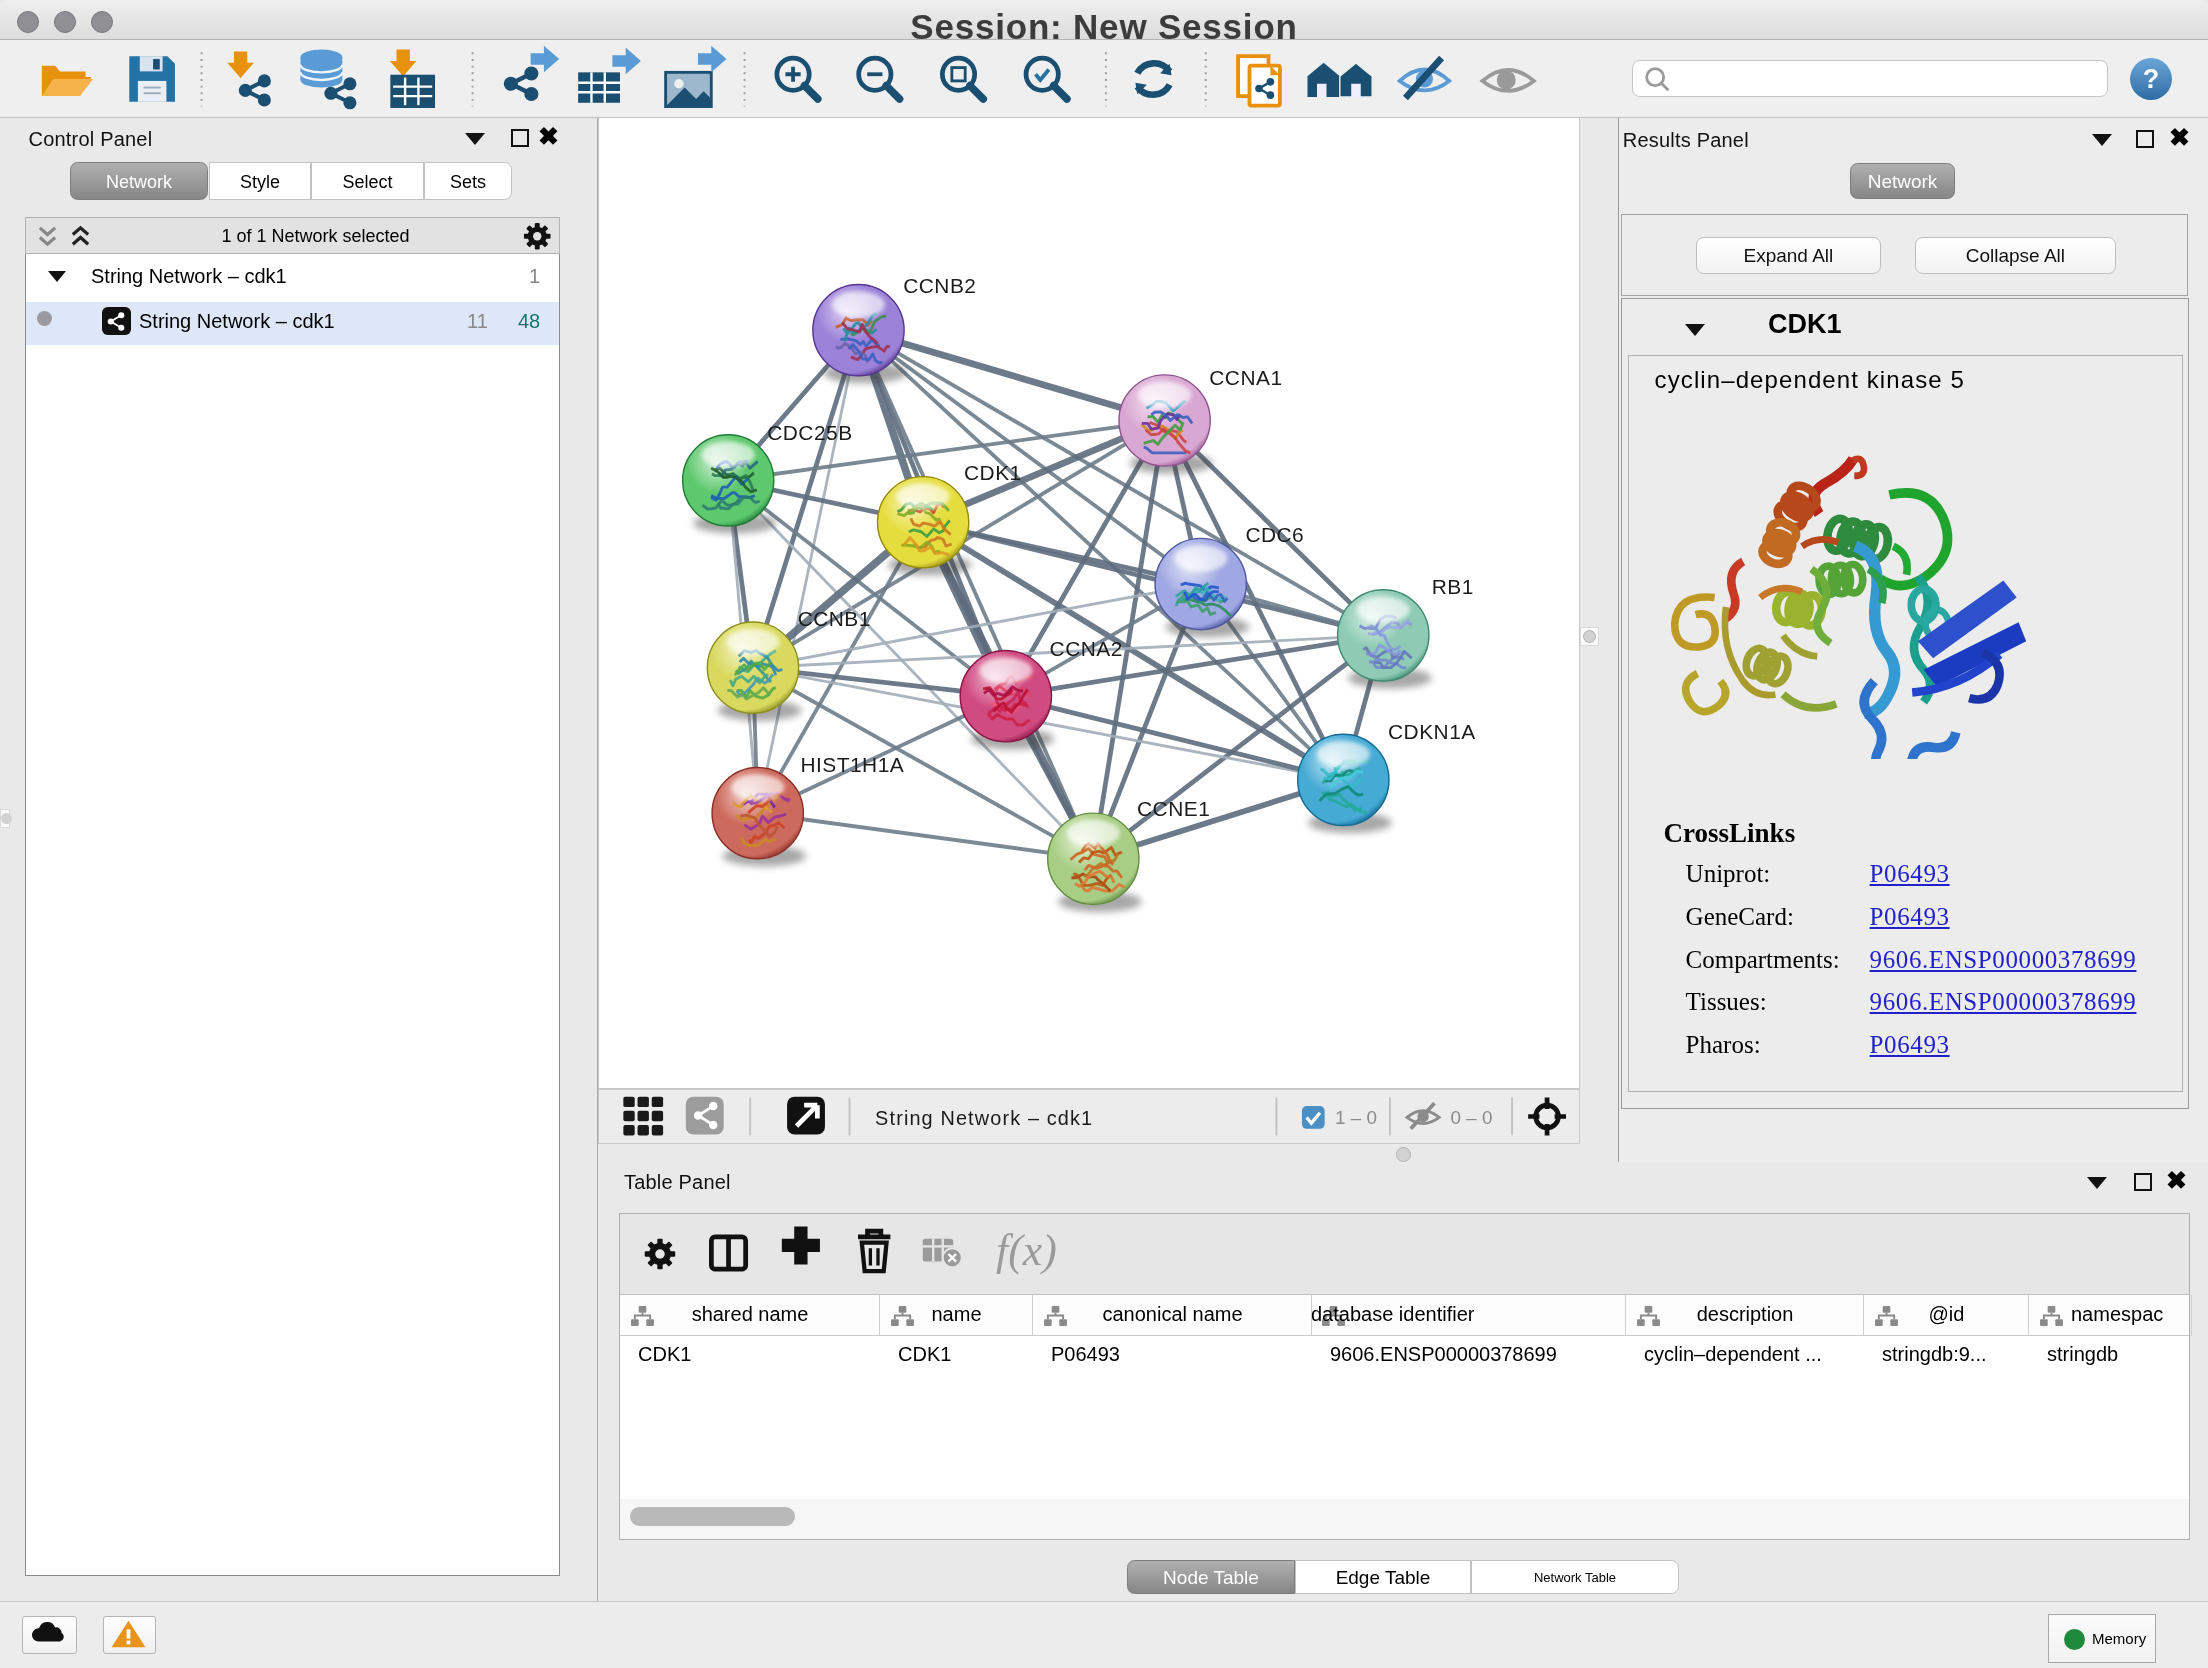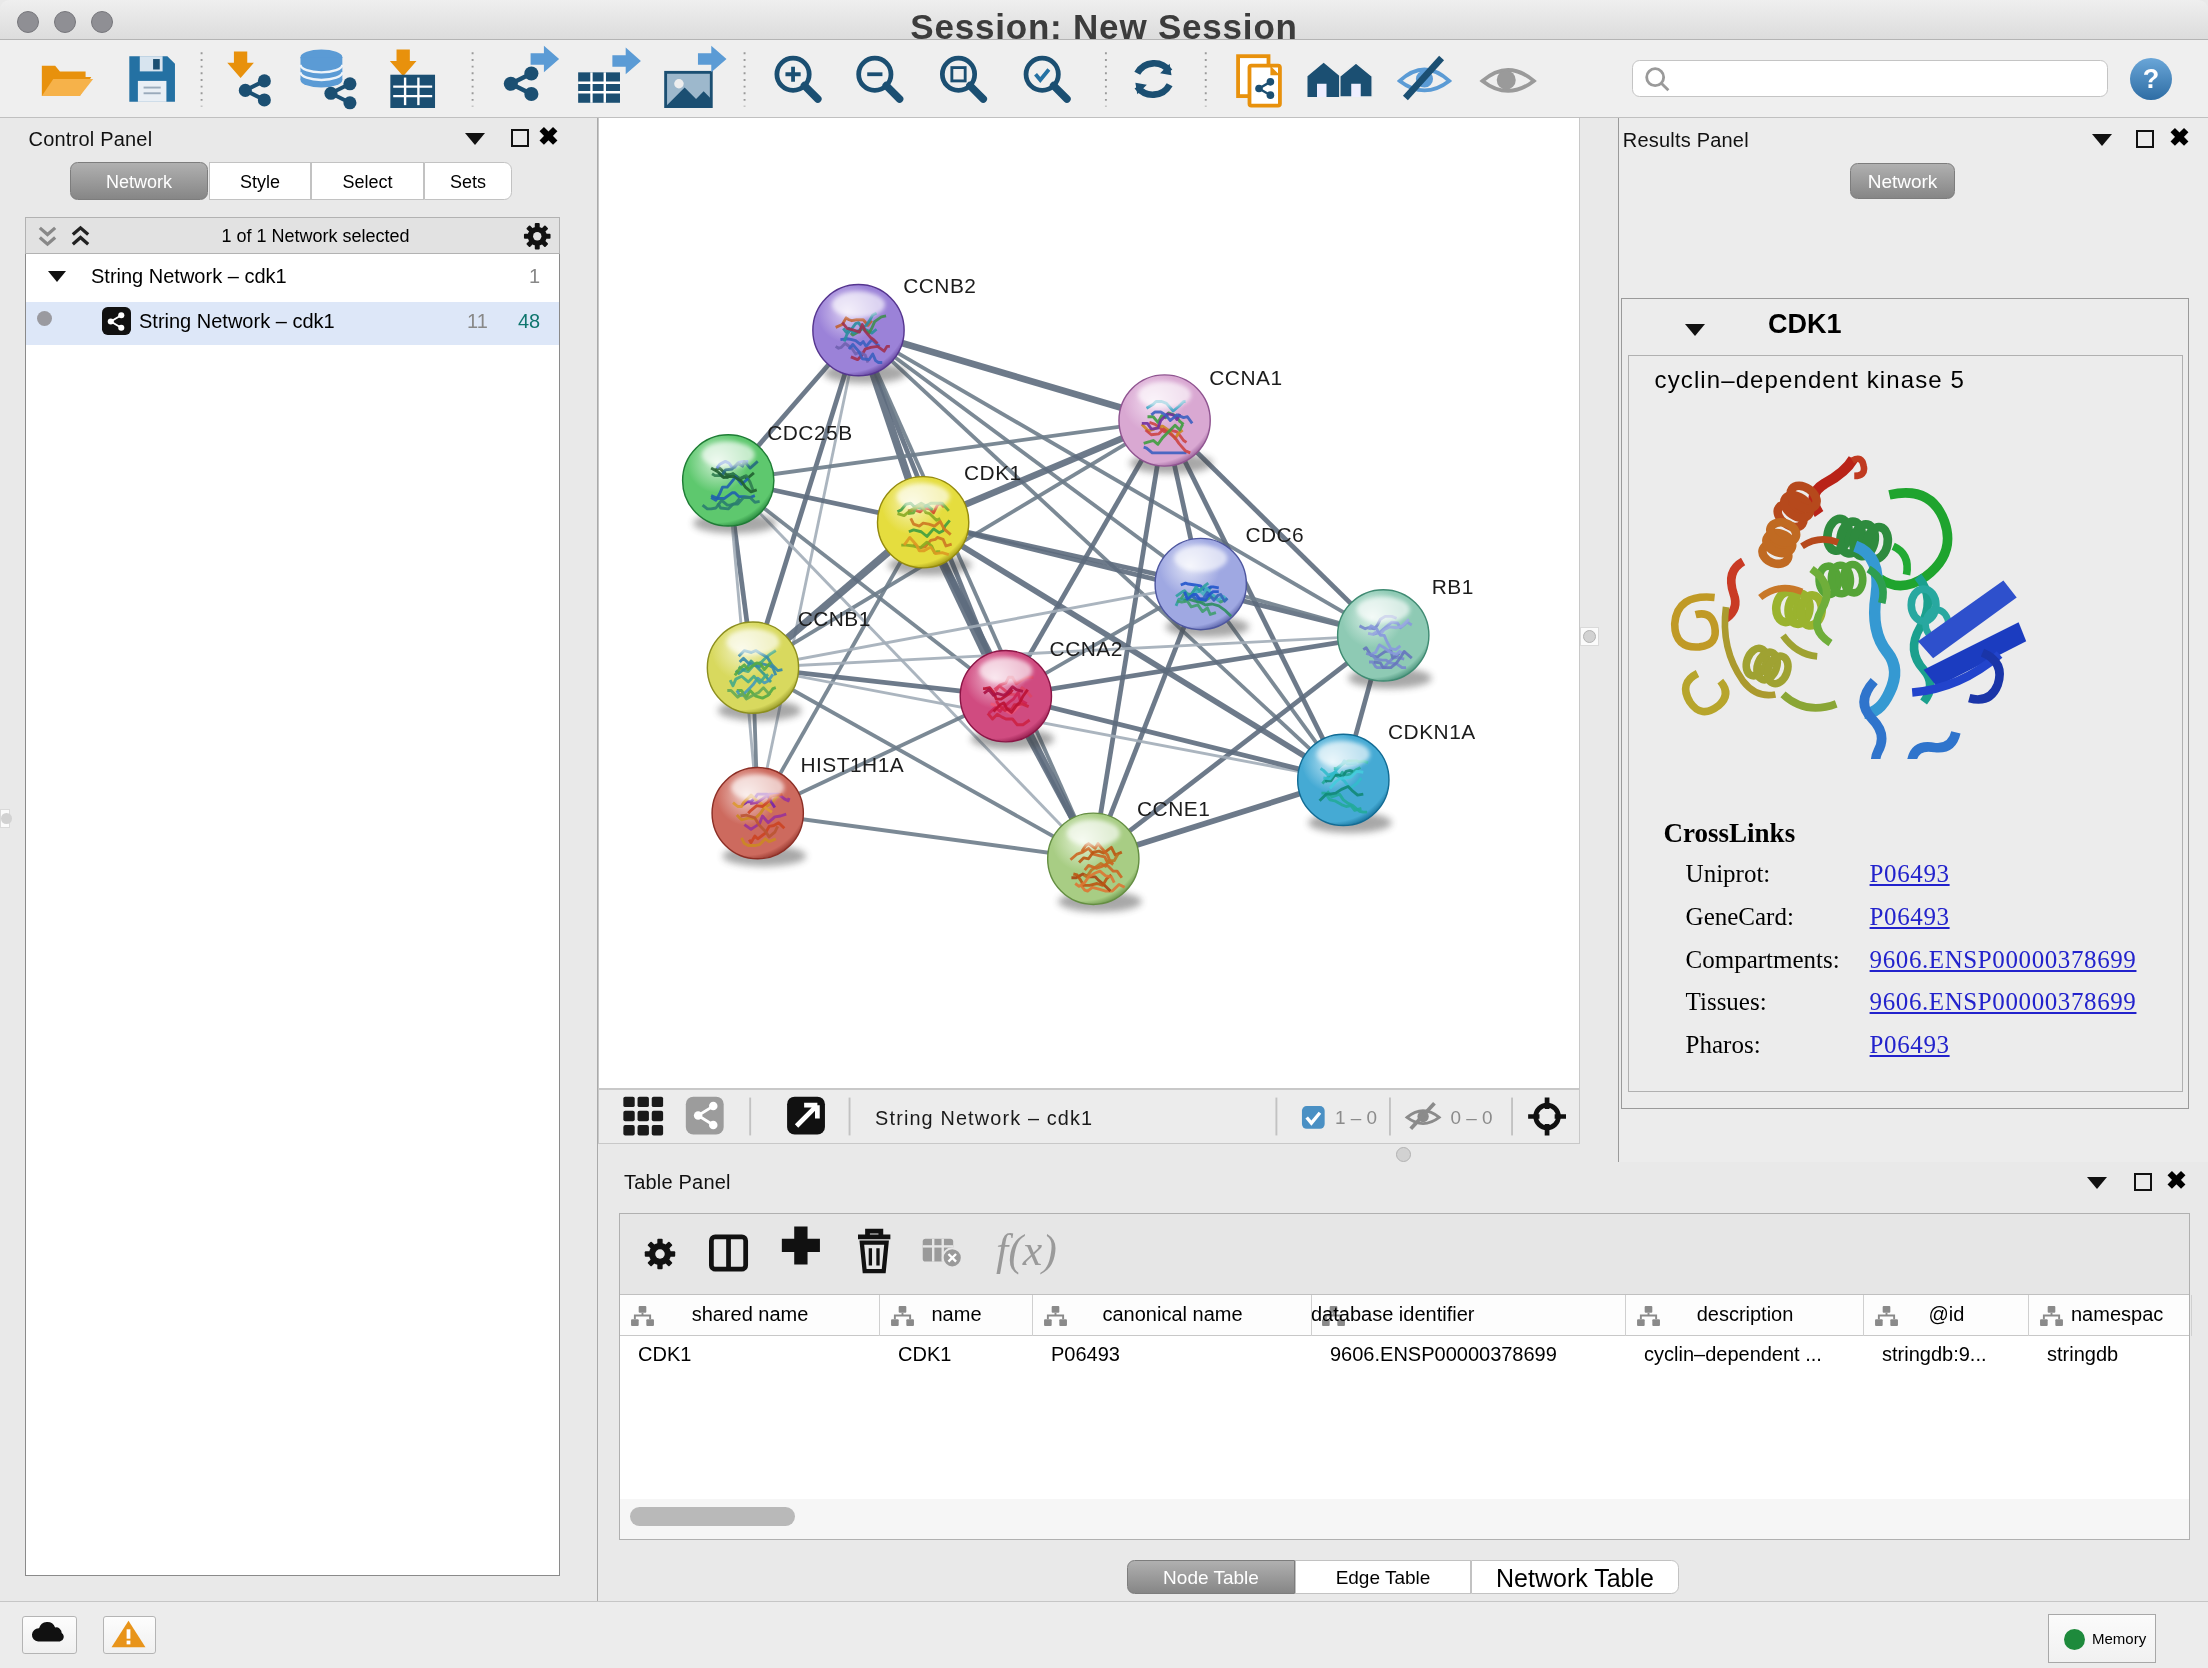--- a/index.html
+++ b/index.html
@@ -540,20 +540,24 @@
   </g>
  </svg>
 </div>
 
 <div id="rpanel" class="abs">
  <div class="paneltitle abs" style="left:3.8px;top:10.5px">Results Panel</div>
  <div class="abs" style="left:473px;top:16px;width:0;height:0;border-left:10.5px solid transparent;border-right:10.5px solid transparent;border-top:12.4px solid #111"></div>
  <div class="abs" style="left:517px;top:12.4px;width:18px;height:18px;border:2.9px solid #111"></div>
  <div class="abs" style="left:550px;top:4.8px;font-size:25px;font-weight:700">✖</div>
  <div class="abs graybtn" style="left:231px;top:45px;width:105px;height:36px;border-radius:7.6px;text-align:center;line-height:36px;font-size:19px">Network</div>
+ <div class="abs" style="left:1.9px;top:96px;width:567px;height:82px;border:1.9px solid #a2a2a2;background:#ececec">
+   <div class="btn" style="left:74px;top:22px;width:185px;height:37px;line-height:35px">Expand All</div>
+   <div class="btn" style="left:293px;top:22px;width:201px;height:37px;line-height:35px">Collapse All</div>
+ </div>
  <div class="abs" style="left:1.9px;top:180px;width:568px;height:811px;border:1.9px solid #9a9a9a;background:#ececec">
    <div class="abs" style="left:63px;top:25px;width:0;height:0;border-left:10.5px solid transparent;border-right:10.5px solid transparent;border-top:12.4px solid #111"></div>
    <div class="abs" style="left:146px;top:9.5px;font-size:27px;font-weight:700">CDK1</div>
    <div class="abs" style="left:5.7px;top:56px;width:555px;height:737px;border:1px solid #b0b0b0">
      <div class="abs" style="left:26px;top:9.5px;font-size:24px;letter-spacing:1.1px">cyclin–dependent kinase 5</div>
      <div class="serif abs" style="left:35px;top:462px;font-size:27px;font-weight:700">CrossLinks</div>
      <div class="serif abs" style="left:57px;top:504px;font-size:25px">Uniprot:</div>
      <div class="serif abs" style="left:57px;top:547px;font-size:25px">GeneCard:</div>
      <div class="serif abs" style="left:57px;top:590px;font-size:25px">Compartments:</div>
      <div class="serif abs" style="left:57px;top:632px;font-size:25px">Tissues:</div>
@@ -759,21 +763,21 @@
           <div class="abs" style="left:1427px;top:6.7px;font-size:20px;white-space:nowrap">stringdb</div>
         </div>
   </div>
   <div class="abs" style="left:0px;top:285px;width:1569px;height:40px;background:#f6f6f6">
     <div class="abs" style="left:9.5px;top:7.6px;width:165px;height:19px;background:#b9b9b9;border-radius:9.5px"></div>
   </div>
  </div>
  <div class="abs" style="left:529px;top:398px;width:553px;height:34px">
    <div class="abs graybtn" style="left:0;top:0;width:168px;height:34px;border-radius:7.6px 0 0 7.6px;text-align:center;line-height:34px;font-size:19px">Node Table</div>
    <div class="abs" style="left:168px;top:0;width:176px;height:34px;background:#fff;border:1px solid #c2c2c2;text-align:center;line-height:34px;font-size:19px">Edge Table</div>
-   <div class="abs" style="left:344px;top:0;width:208px;height:34px;background:#fff;border:1px solid #c2c2c2;border-radius:0 7.6px 7.6px 0;text-align:center;line-height:34px;font-size:25px">Network Table</div>
+   <div class="abs" style="left:344px;top:0;width:208px;height:34px;background:#fff;border:1px solid #c2c2c2;border-radius:0 7.6px 7.6px 0;text-align:center;line-height:34px;font-size:13px">Network Table</div>
  </div>
 </div>
 
 <div id="statusbar" class="abs">
  <div class="abs" style="left:22px;top:14.3px;width:55px;height:38px;background:linear-gradient(#fdfdfd,#f0f0f0);border:1.9px solid #b4b4b4;border-radius:2.9px">
    <svg width="51" height="34" viewBox="0 0 54 36">
         <path d="M16,26 a7,7 0 0 1 1,-14 a9,9 0 0 1 17,-1 a6,6 0 0 1 7,6 a5,5 0 0 1 -2,9 Z" fill="#111"></path>
       </svg>
  </div>
  <div class="abs" style="left:103px;top:14.3px;width:53px;height:38px;background:linear-gradient(#fdfdfd,#f0f0f0);border:1.9px solid #b4b4b4;border-radius:2.9px">

